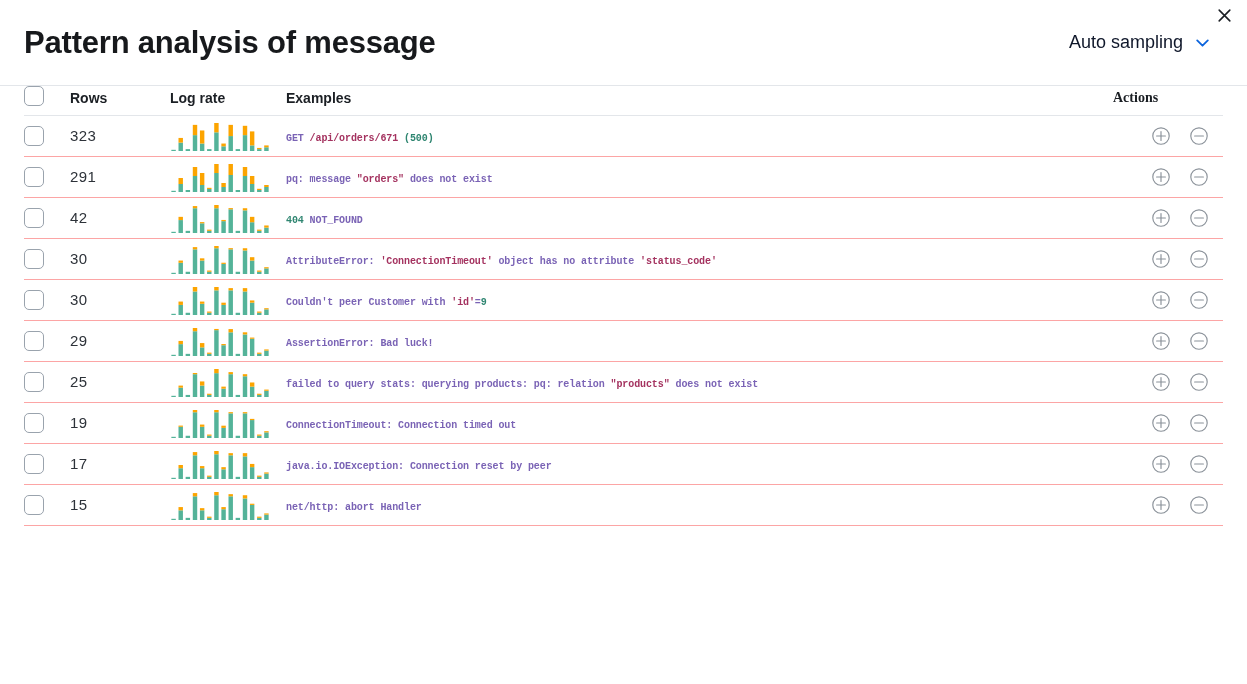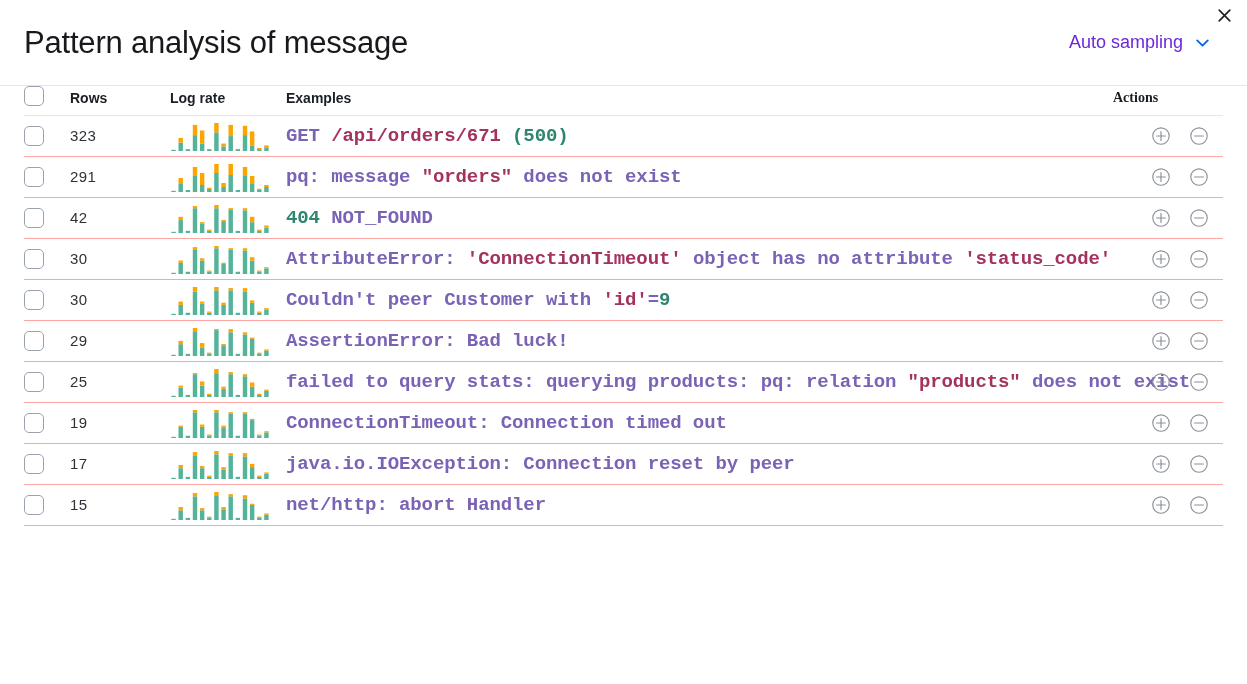--- a/index.html
+++ b/index.html
@@ -15,21 +15,21 @@
   
   .header {
     position: relative;
     height: 86px;
     border-bottom: 1px solid #e3e6ea;
     display: flex; align-items: center;
     padding: 0 24px;
   }
   .title {
     font-size: 31px;
-    font-weight: 400;
+    font-weight: 700;
     color: #17191c;
     letter-spacing: -0.2px;
     white-space: nowrap;
     margin-right: 16px;
   }
   .badge {
     display: inline-flex; align-items: center; justify-content: center;
     height: 28px;
     padding: 0 17px;
     border: 1px solid #d4dae5;
@@ -42,21 +42,21 @@
     white-space: nowrap;
   }
   .header-right {
     margin-left: auto;
     display: flex; align-items: center; gap: 10px;
     padding-right: 6px;
   }
   .sampling-btn {
     display: inline-flex; align-items: center; gap: 11px;
     font-size: 18px;
-    color: #6d28d9;
+    color: #0f172a;
     cursor: pointer;
     background: none; border: none;
     font-family: inherit;
   }
   .chev { display:inline-block; width: 17px; height: 17px; }
   .close-btn {
     position: absolute;
     top: 2px; right: 10px;
     width: 26px; height: 26px;
     display: flex; align-items: center; justify-content: center;
@@ -112,21 +112,21 @@
     font-family: "Liberation Sans", sans-serif;
     letter-spacing: 0.4px;
   }
 
   
   .spark { display: block; width: 100px; height: 30px; }
 
   
   .ex {
     font-family: "Liberation Mono", "DejaVu Sans Mono", monospace;
-    font-size: 19px;
+    font-size: 10px;
     font-weight: 700;
     white-space: nowrap;
     letter-spacing: -0.1px;
   }
   .tk-plain { color: #7a63b5; }
   .tk-str   { color: #a4325f; }
   .tk-num   { color: #2e8570; }
 
   
   .actions-cell { display: flex; justify-content: flex-end; align-items: center; gap: 18px; padding-right: 14px; }

